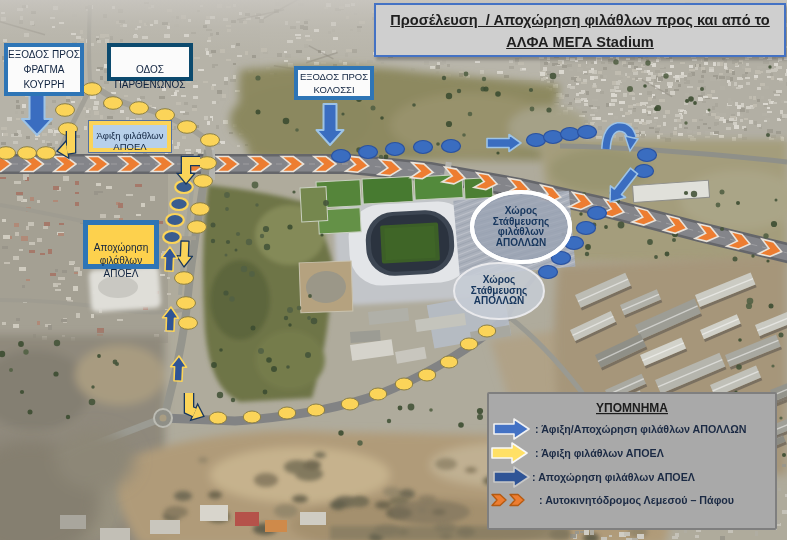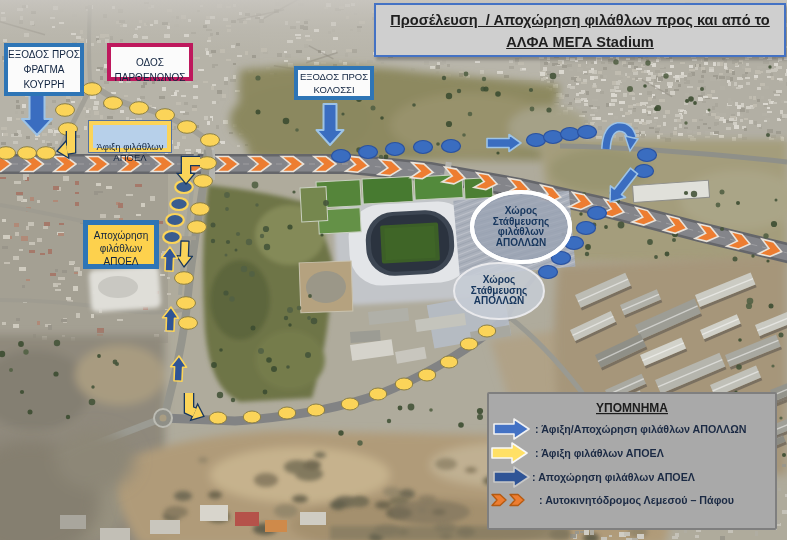--- a/index.html
+++ b/index.html
@@ -2353,24 +2353,24 @@
 <text x="521" y="214.0" text-anchor="middle" font-size="10" font-weight="bold" fill="#17365d">Χώρος</text>
 <text x="521" y="224.5" text-anchor="middle" font-size="10" font-weight="bold" fill="#17365d">Στάθμευσης</text>
 <text x="521" y="235.0" text-anchor="middle" font-size="10" font-weight="bold" fill="#17365d">φιλάθλων</text>
 <text x="521" y="245.5" text-anchor="middle" font-size="10" font-weight="bold" fill="#17365d">ΑΠΟΛΛΩΝ</text>
 <ellipse cx="499" cy="291" rx="45" ry="28" fill="#c7ccd6" fill-opacity="0.85" stroke="#e9e9ec" stroke-width="2"></ellipse>
 <text x="499" y="283.0" text-anchor="middle" font-size="10" font-weight="bold" fill="#17365d">Χώρος</text>
 <text x="499" y="293.5" text-anchor="middle" font-size="10" font-weight="bold" fill="#17365d">Στάθμευσης</text>
 <text x="499" y="304.0" text-anchor="middle" font-size="10" font-weight="bold" fill="#17365d">ΑΠΟΛΛΩΝ</text>
     </svg>
 <div class="bx" style="left:4px;top:43px;width:80px;height:53px;border:4px solid #2e75b6;background:#fbfbfb;font-size:10px;line-height:15px;padding-top:0px">ΕΞΟΔΟΣ ΠΡΟΣ<br>ΦΡΑΓΜΑ<br>ΚΟΥΡΡΗ</div>
-    <div class="bx" style="left:107px;top:43px;width:86px;height:38px;border:4px solid #be185d;background:#fbfbfb;font-size:10px;line-height:15px;padding-top:8px">ΟΔΟΣ<br>ΠΑΡΘΕΝΩΝΟΣ</div>
+    <div class="bx" style="left:107px;top:43px;width:86px;height:38px;border:4px solid #0c4a6e;background:#fbfbfb;font-size:10px;line-height:15px;padding-top:15px">ΟΔΟΣ<br>ΠΑΡΘΕΝΩΝΟΣ</div>
     <div class="bx" style="left:294px;top:66px;width:80px;height:34px;border:4px solid #2e75b6;background:#fbfbfb;font-size:9.5px;line-height:13px;padding-top:0px">ΕΞΟΔΟΣ ΠΡΟΣ<br>ΚΟΛΟΣΣΙ</div>
-    <div class="bx" style="left:89px;top:121px;width:82px;height:31px;border:4px solid #fbd459;background:#b7d0ea;font-size:9.5px;line-height:11px;padding-top:16px;box-shadow:0 0 0 1px #56719f">Άφιξη φιλάθλων<br>ΑΠΟΕΛ</div>
-    <div class="bx" style="left:83px;top:220px;width:76px;height:49px;border:5px solid #2e75b6;background:#fdd14d;font-size:10px;line-height:13px;padding-top:4px">Αποχώρηση<br>φιλάθλων<br>ΑΠΟΕΛ</div>
+    <div class="bx" style="left:89px;top:121px;width:82px;height:31px;border:4px solid #fbd459;background:#b7d0ea;font-size:9.5px;line-height:11px;padding-top:5px;box-shadow:0 0 0 1px #56719f">Άφιξη φιλάθλων<br>ΑΠΟΕΛ</div>
+    <div class="bx" style="left:83px;top:220px;width:76px;height:49px;border:5px solid #2e75b6;background:#fdd14d;font-size:10px;line-height:13px;padding-top:16px">Αποχώρηση<br>φιλάθλων<br>ΑΠΟΕΛ</div>
     <div style="position:absolute;left:487px;top:392px;width:290px;height:138px;box-sizing:border-box;border:2px solid #7f7f7f;background:#a9a9a9;border-radius:2px"><svg width="286" height="134" viewBox="0 0 286 134">
 <g stroke-linejoin="round">
 <path d="M5,30 L25,30 L25,25 L40,35 L25,45 L25,40 L5,40 Z" fill="#4472c4" stroke="#f2f2f2" stroke-width="1.6"></path>
 <path d="M3,54 L23,54 L23,49 L38,59 L23,69 L23,64 L3,64 Z" fill="#ffe066" stroke="#f8f8f8" stroke-width="1.6"></path>
 <path d="M5,78 L25,78 L25,73 L40,83 L25,93 L25,88 L5,88 Z" fill="#2f5496" stroke="#c8c8c8" stroke-width="1.6"></path>
 <g transform="translate(10,106)">
             <path d="M-7,-5.5 L1,-5.5 L7,0 L1,5.5 L-7,5.5 L-2,0 Z" fill="#ed7d31" stroke="#b55a11" stroke-width="1.4"></path>
           </g>
 <g transform="translate(28,106)">
             <path d="M-7,-5.5 L1,-5.5 L7,0 L1,5.5 L-7,5.5 L-2,0 Z" fill="#ed7d31" stroke="#b55a11" stroke-width="1.4"></path>

